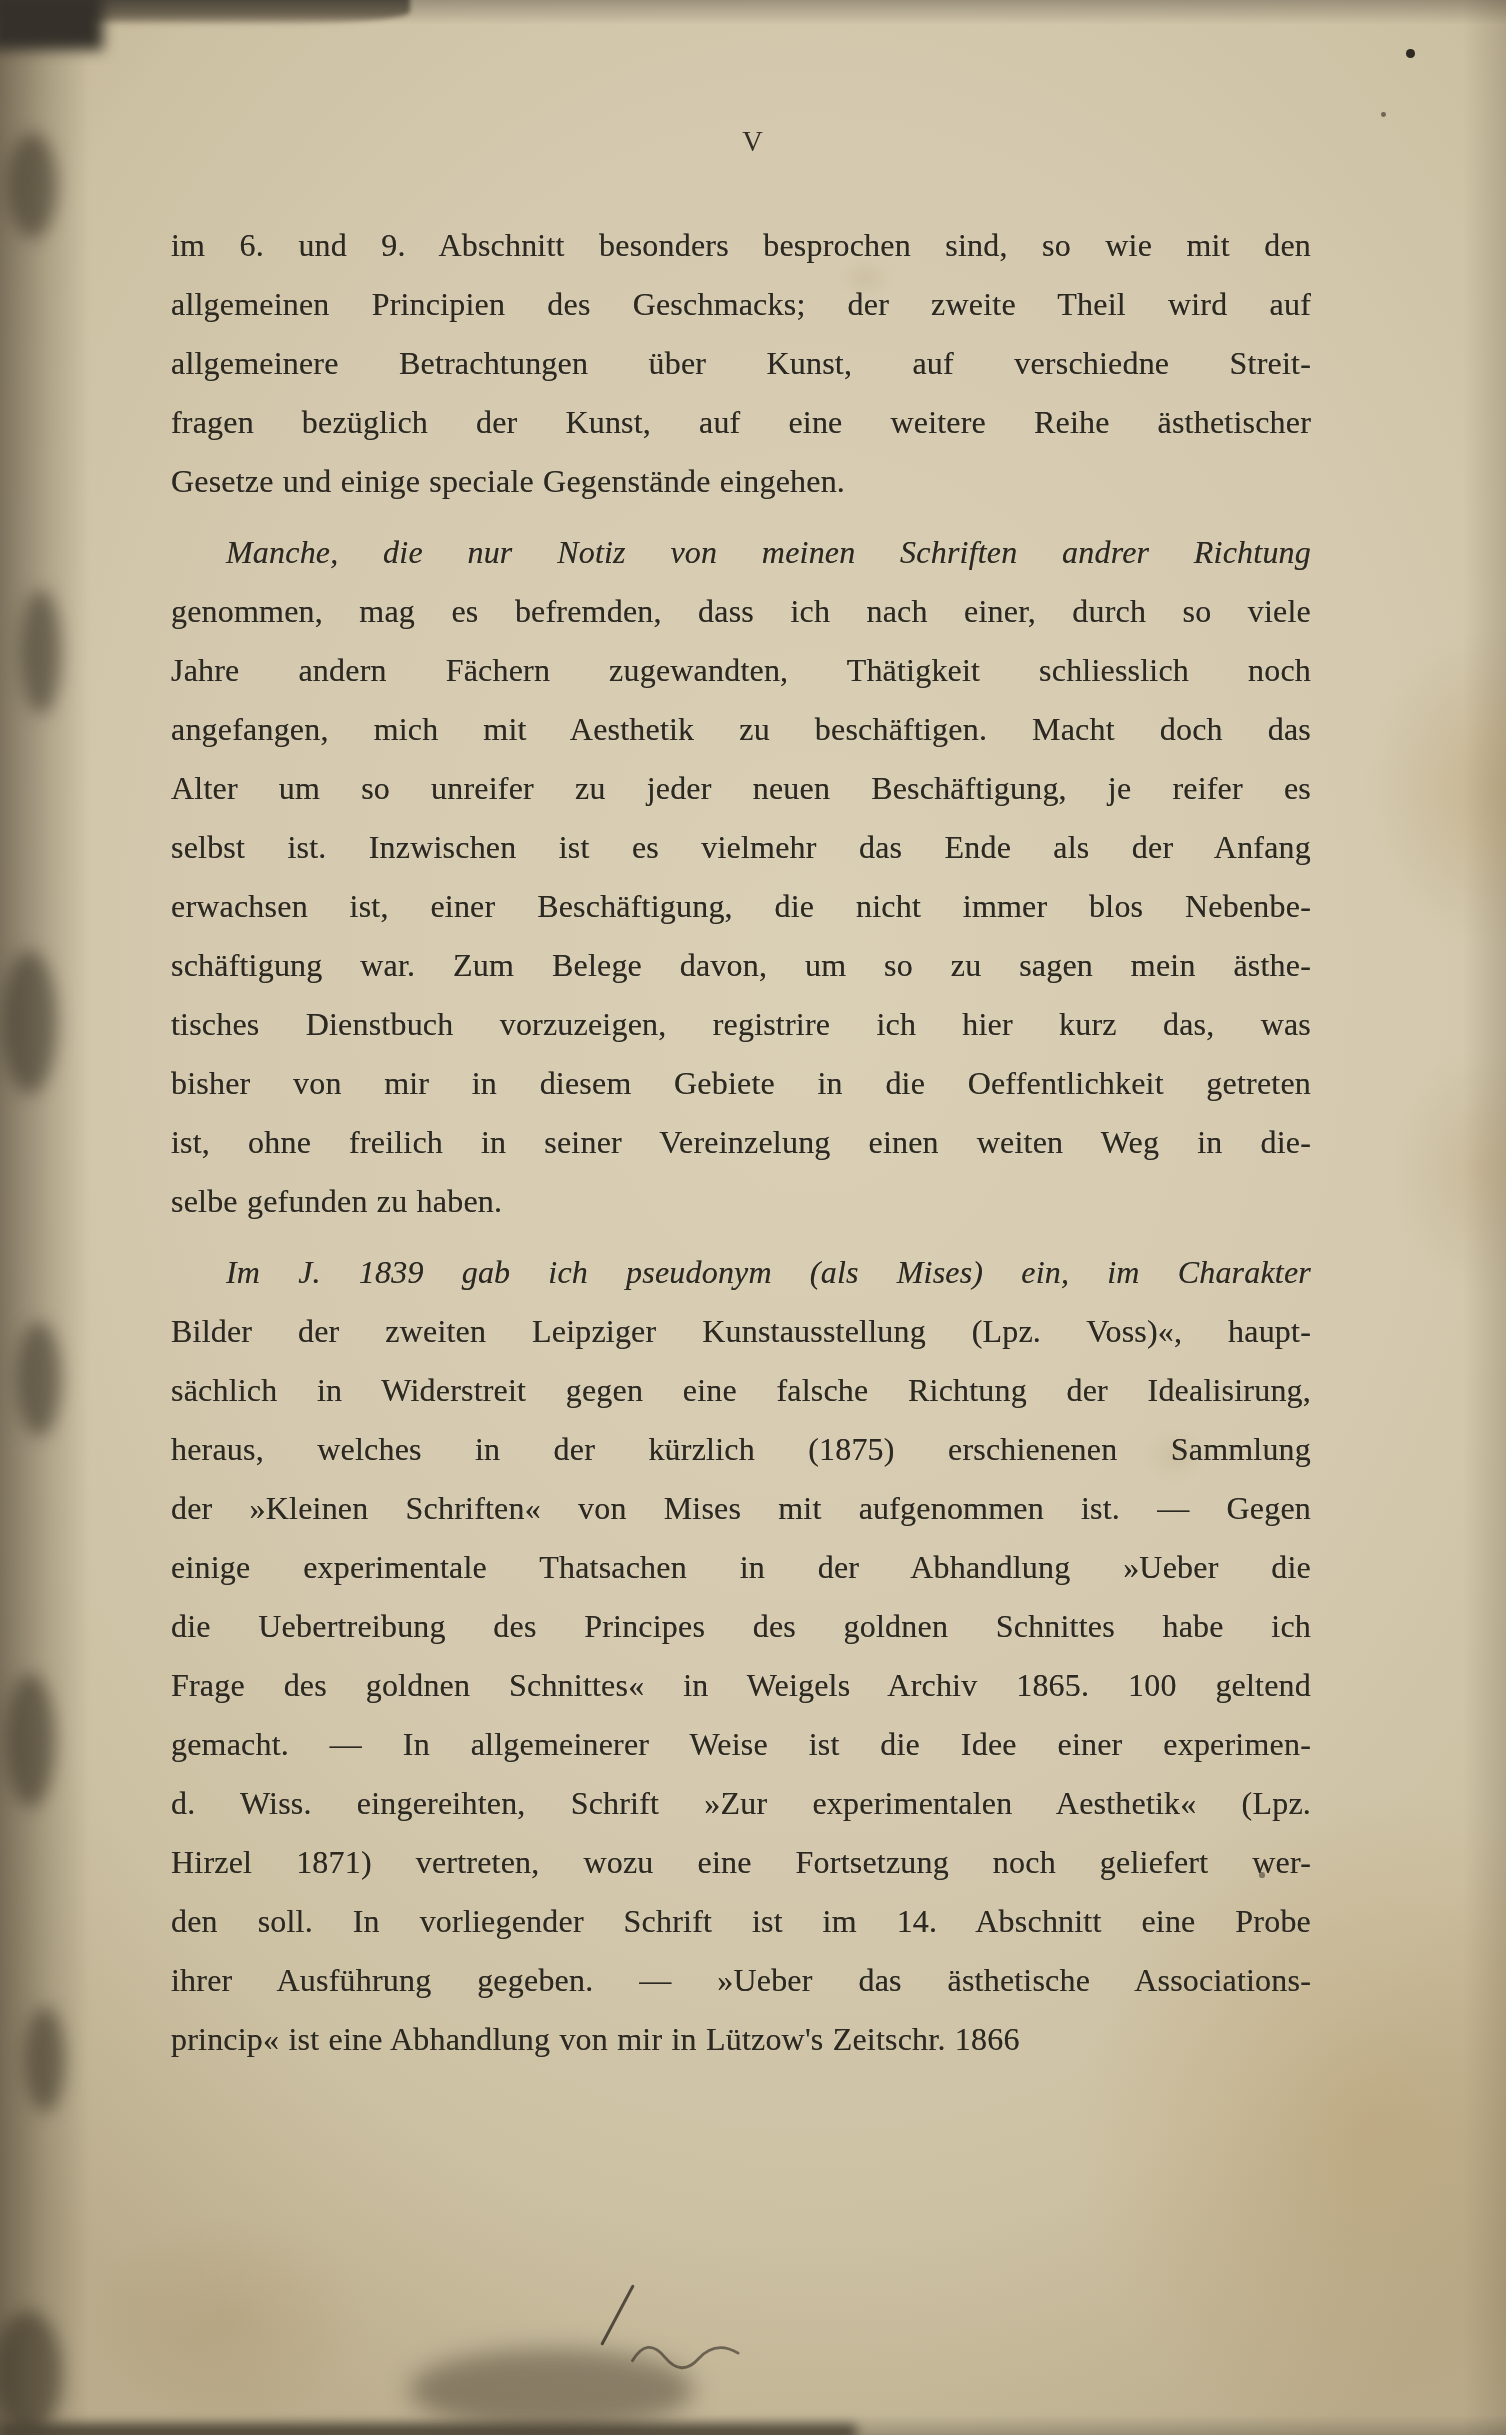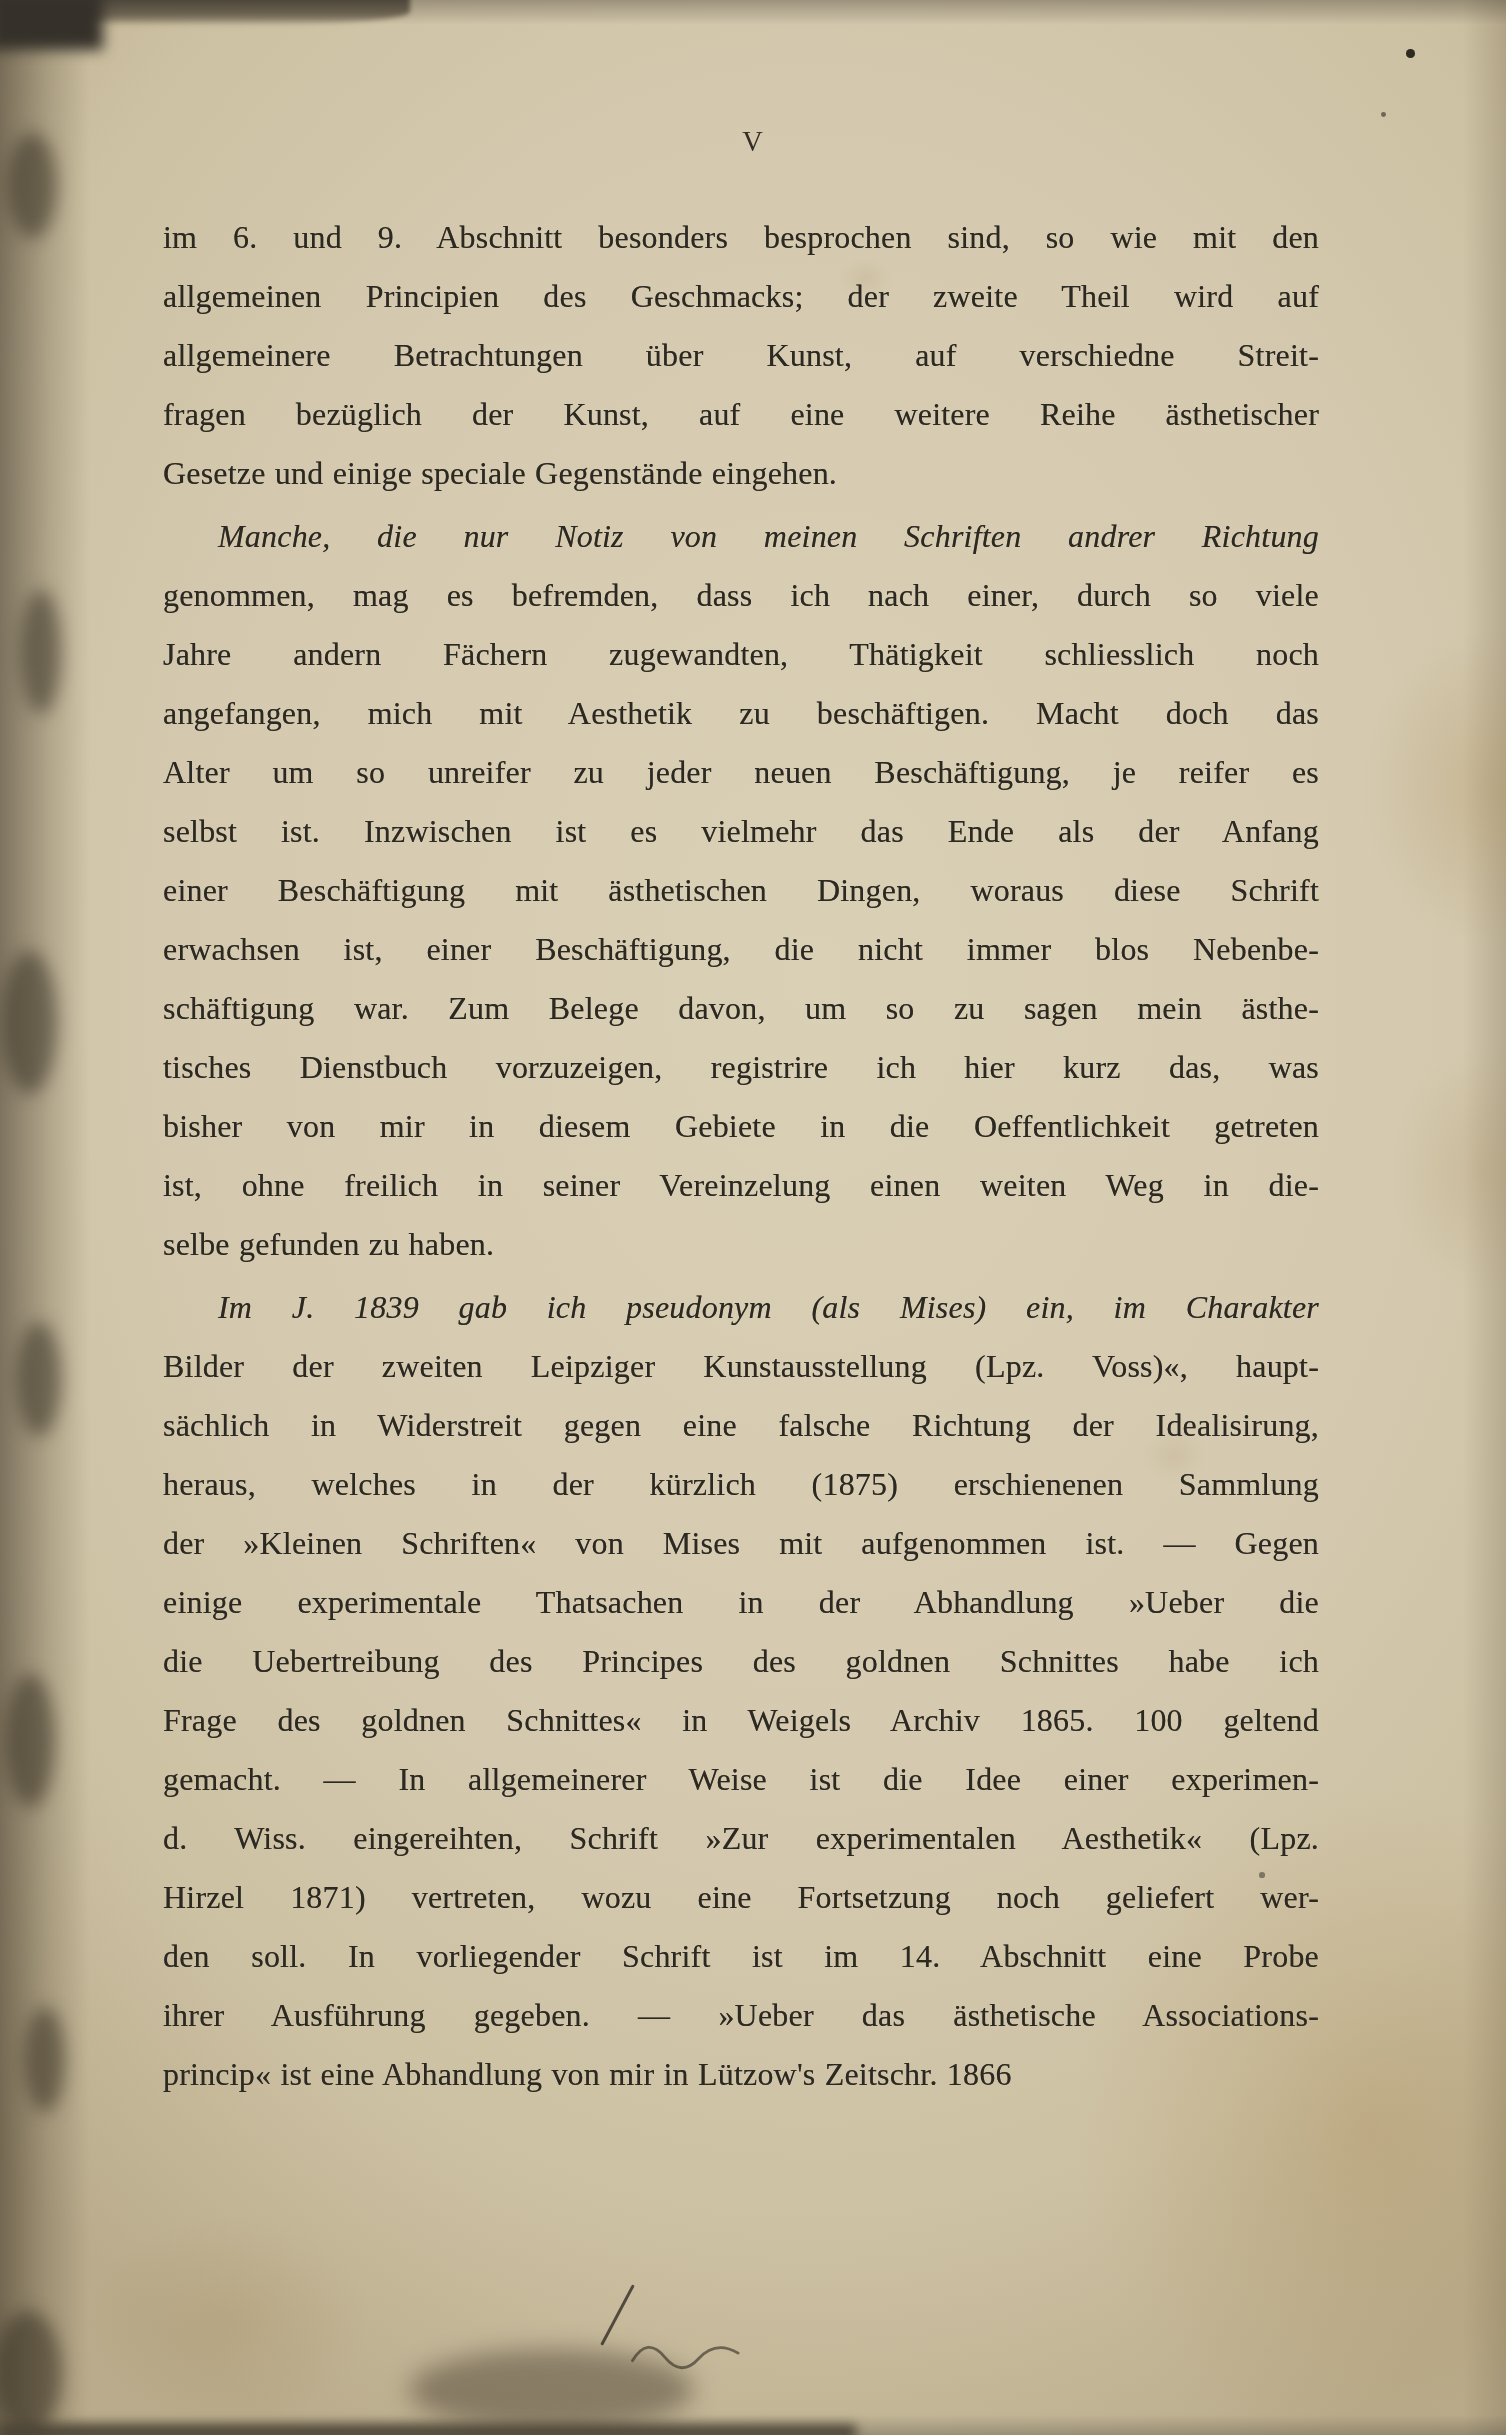--- a/index.html
+++ b/index.html
@@ -50,21 +50,21 @@
   .sp1{left:1406px;top:49px;width:8.6px;height:8.6px;}
   .sp2{left:1381px;top:112px;width:4.8px;height:4.8px;opacity:.6;}
   .sp3{left:1259px;top:1872px;width:5.7px;height:5.7px;opacity:.5;}
   .pencil{position:absolute;background:rgba(42,36,30,.75);}
   .pm1{left:616px;top:2281px;width:2.9px;height:68px;transform:rotate(28deg);border-radius:1.9px;}
   .pm2{left:628px;top:2338px;width:124px;height:34px;background:none;}
   
   .pagenum{position:absolute;top:126px;left:0;width:1507px;text-align:center;
     font-size:28.5px;letter-spacing:1.9px;color:#332f27;}
   .textblock{position:absolute;left:159px;top:204px;width:1164px;font-size:32px;}
-  .para{margin:4px;}
+  .para{margin:12px;}
   .line{line-height:59px;height:59px;white-space:normal;
     text-align:justify;text-align-last:justify;letter-spacing:0.2px;word-spacing:1px;
     text-shadow:0 0 0.5px rgba(44,41,34,.55);}
   .line.last{text-align-last:left;}
   .line.first-indent{text-indent:55px;font-style:italic;}
 </style>
 </head>
 <body>
 
 <div class="page">
@@ -106,21 +106,20 @@
         <div class="line">fragen bezüglich der Kunst, auf eine weitere Reihe ästhetischer</div>
         <div class="line last">Gesetze und einige speciale Gegenstände eingehen.</div>
       </div>
       <div class="para">
         <div class="line first-indent">Manche, die nur Notiz von meinen Schriften andrer Richtung</div>
         <div class="line">genommen, mag es befremden, dass ich nach einer, durch so viele</div>
         <div class="line">Jahre andern Fächern zugewandten, Thätigkeit schliesslich noch</div>
         <div class="line">angefangen, mich mit Aesthetik zu beschäftigen. Macht doch das</div>
         <div class="line">Alter um so unreifer zu jeder neuen Beschäftigung, je reifer es</div>
         <div class="line">selbst ist. Inzwischen ist es vielmehr das Ende als der Anfang</div>
-        <div class="line">einer Beschäftigung mit ästhetischen Dingen, woraus diese Schrift</div>
         <div class="line">erwachsen ist, einer Beschäftigung, die nicht immer blos Nebenbe-</div>
         <div class="line">schäftigung war. Zum Belege davon, um so zu sagen mein ästhe-</div>
         <div class="line">tisches Dienstbuch vorzuzeigen, registrire ich hier kurz das, was</div>
         <div class="line">bisher von mir in diesem Gebiete in die Oeffentlichkeit getreten</div>
         <div class="line">ist, ohne freilich in seiner Vereinzelung einen weiten Weg in die-</div>
         <div class="line last">selbe gefunden zu haben.</div>
       </div>
       <div class="para">
         <div class="line first-indent">Im J. 1839 gab ich pseudonym (als Mises) ein, im Charakter</div>
         <div class="line">Bilder der zweiten Leipziger Kunstausstellung (Lpz. Voss)«, haupt-</div>

